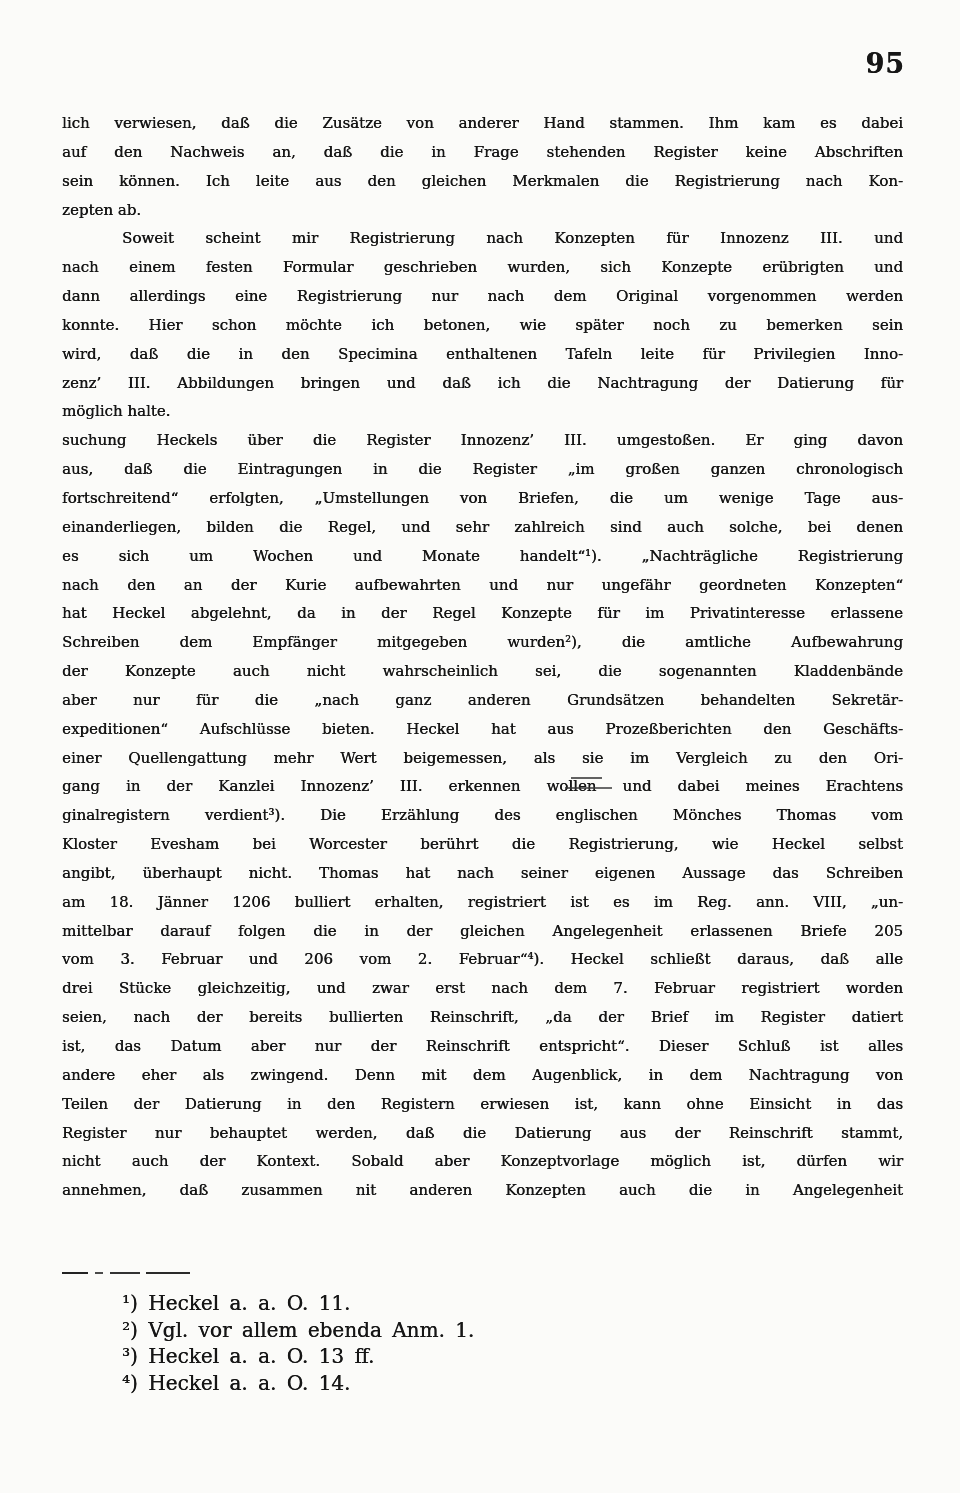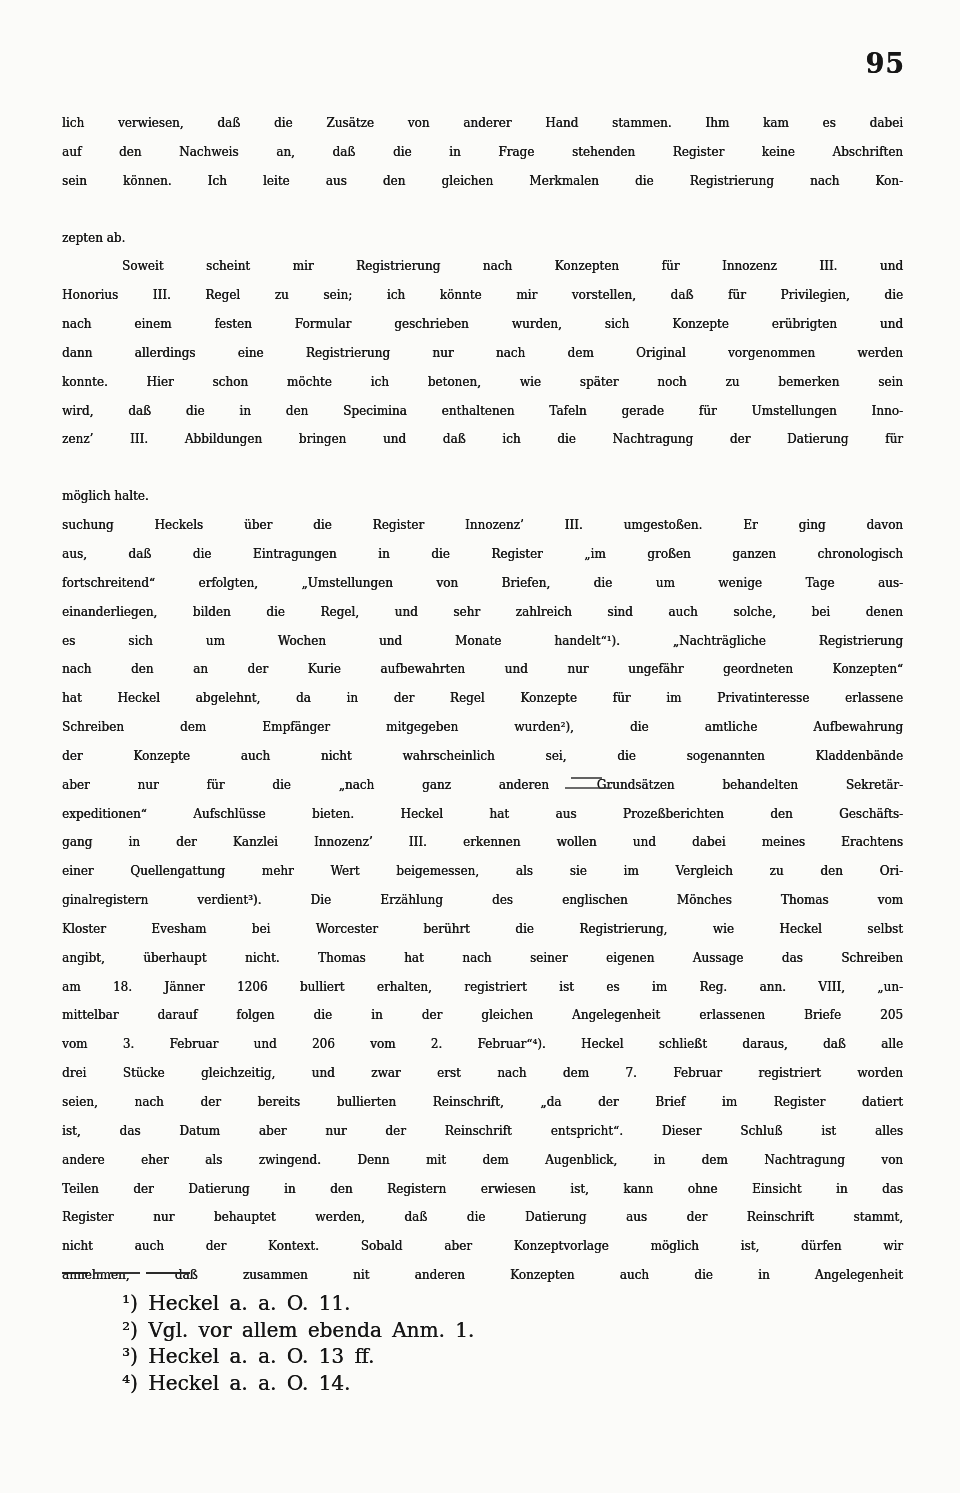--- a/index.html
+++ b/index.html
@@ -27,36 +27,35 @@
     font-size: 27px;
     font-weight: bold;
     letter-spacing: 1px;
     text-shadow: 0.4px 0 0 currentColor;
   }
   .body-text {
     position: absolute;
     left: 62px;
     top: 109px;
     width: 841px;
-    font-size: 12px;
+    font-size: 15px;
     line-height: 28.85px;
     text-shadow: 0.35px 0 0 currentColor;
   }
   .line {
     height: 28.85px;
     text-align: justify;
     text-align-last: justify;
     white-space: nowrap;
   }
   .line.indent {
     padding-left: 60px;
   }
   .line.nojust {
     text-align-last: left;
-    margin-top: 28px;
   }
   .artifact {
     position: absolute;
     opacity: 0.75;
   }
   .artifact-1 {
     left: 571px;
     top: 777px;
     width: 31px;
     height: 2px;
@@ -109,40 +108,39 @@
 
   <div class="page-number">95</div>
 
   <div class="body-text">
 
   <div class="line">lich verwiesen, daß die Zusätze von anderer Hand stammen. Ihm kam es dabei</div>
       <div class="line">auf den Nachweis an, daß die in Frage stehenden Register keine Abschriften</div>
       <div class="line">sein können. Ich leite aus den gleichen Merkmalen die Registrierung nach Kon-</div>
       <div class="line nojust">zepten ab.</div>
       <div class="line indent">Soweit scheint mir Registrierung nach Konzepten für Innozenz III. und</div>
-      <div class="line">Honorius III. Regel zu sein; ich könnte mir vorstellen, daß für Privilegien, die</div>
       <div class="line">nach einem festen Formular geschrieben wurden, sich Konzepte erübrigten und</div>
       <div class="line">dann allerdings eine Registrierung nur nach dem Original vorgenommen werden</div>
       <div class="line">konnte. Hier schon möchte ich betonen, wie später noch zu bemerken sein</div>
-      <div class="line">wird, daß die in den Specimina enthaltenen Tafeln gerade für Umstellungen Inno-</div>
+      <div class="line">wird, daß die in den Specimina enthaltenen Tafeln leite für Privilegien Inno-</div>
       <div class="line">zenz’ III. Abbildungen bringen und daß ich die Nachtragung der Datierung für</div>
       <div class="line nojust">möglich halte.</div>
       <div class="line">suchung Heckels über die Register Innozenz’ III. umgestoßen. Er ging davon</div>
       <div class="line">aus, daß die Eintragungen in die Register „im großen ganzen chronologisch</div>
       <div class="line">fortschreitend“ erfolgten, „Umstellungen von Briefen, die um wenige Tage aus-</div>
       <div class="line">einanderliegen, bilden die Regel, und sehr zahlreich sind auch solche, bei denen</div>
       <div class="line">es sich um Wochen und Monate handelt“¹). „Nachträgliche Registrierung</div>
       <div class="line">nach den an der Kurie aufbewahrten und nur ungefähr geordneten Konzepten“</div>
       <div class="line">hat Heckel abgelehnt, da in der Regel Konzepte für im Privatinteresse erlassene</div>
       <div class="line">Schreiben dem Empfänger mitgegeben wurden²), die amtliche Aufbewahrung</div>
       <div class="line">der Konzepte auch nicht wahrscheinlich sei, die sogenannten Kladdenbände</div>
       <div class="line">aber nur für die „nach ganz anderen Grundsätzen behandelten Sekretär-</div>
       <div class="line">expeditionen“ Aufschlüsse bieten. Heckel hat aus Prozeßberichten den Geschäfts-</div>
+      <div class="line">einer Quellengattung mehr Wert beigemessen, als sie im Vergleich zu den Ori-</div>
       <div class="line">gang in der Kanzlei Innozenz’ III. erkennen wollen und dabei meines Erachtens</div>
-      <div class="line">einer Quellengattung mehr Wert beigemessen, als sie im Vergleich zu den Ori-</div>
       <div class="line">ginalregistern verdient³). Die Erzählung des englischen Mönches Thomas vom</div>
       <div class="line">Kloster Evesham bei Worcester berührt die Registrierung, wie Heckel selbst</div>
       <div class="line">angibt, überhaupt nicht. Thomas hat nach seiner eigenen Aussage das Schreiben</div>
       <div class="line">am 18. Jänner 1206 bulliert erhalten, registriert ist es im Reg. ann. VIII, „un-</div>
       <div class="line">mittelbar darauf folgen die in der gleichen Angelegenheit erlassenen Briefe 205</div>
       <div class="line">vom 3. Februar und 206 vom 2. Februar“⁴). Heckel schließt daraus, daß alle</div>
       <div class="line">drei Stücke gleichzeitig, und zwar erst nach dem 7. Februar registriert worden</div>
       <div class="line">seien, nach der bereits bullierten Reinschrift, „da der Brief im Register datiert</div>
       <div class="line">ist, das Datum aber nur der Reinschrift entspricht“. Dieser Schluß ist alles</div>
       <div class="line">andere eher als zwingend. Denn mit dem Augenblick, in dem Nachtragung von</div>

